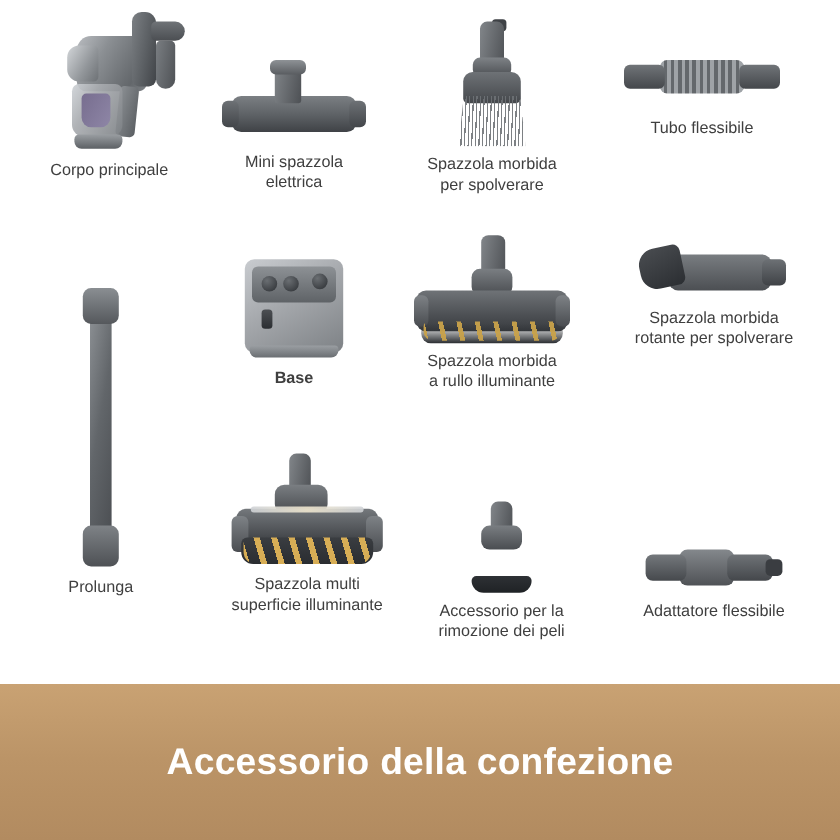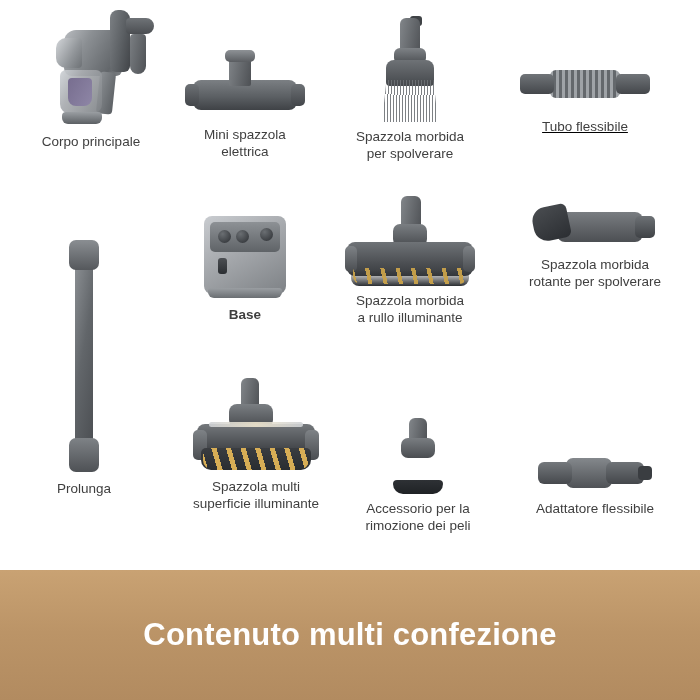--- a/index.html
+++ b/index.html
@@ -421,21 +421,21 @@
         <div class="dust-tip"></div>
         <div class="dust-neck"></div>
         <div class="dust-collar"></div>
         <div class="dust-head"></div>
         <div class="dust-bristle"></div>
       </div>
       <div class="caption">Spazzola morbida
 per spolverare</div>
     </div>
 
-    <div class="item" style="left:510px; top:60px; width:150px;text-decoration:underline;">
+    <div class="item" style="left:510px; top:40px; width:150px;">
       <div class="art" style="width:130px; height:58px;">
         <div class="hose-mid"></div>
         <div class="hose-l"></div>
         <div class="hose-r"></div>
       </div>
       <div class="caption">Tubo flessibile</div>
     </div>
 
     <div class="item" style="left:510px; top:196px; width:170px;">
       <div class="art" style="width:128px; height:60px;">
@@ -516,16 +516,16 @@
         <div class="fa-l"></div>
         <div class="fa-r"></div>
         <div class="fa-tip"></div>
       </div>
       <div class="caption">Adattatore flessibile</div>
     </div>
 
   </div>
 
   <div class="banner">
-    <div class="banner-title">Contenuto multi confezione</div>
+    <div class="banner-title">Accessorio della confezione</div>
   </div>
 
 </div>
 
 </body></html>

